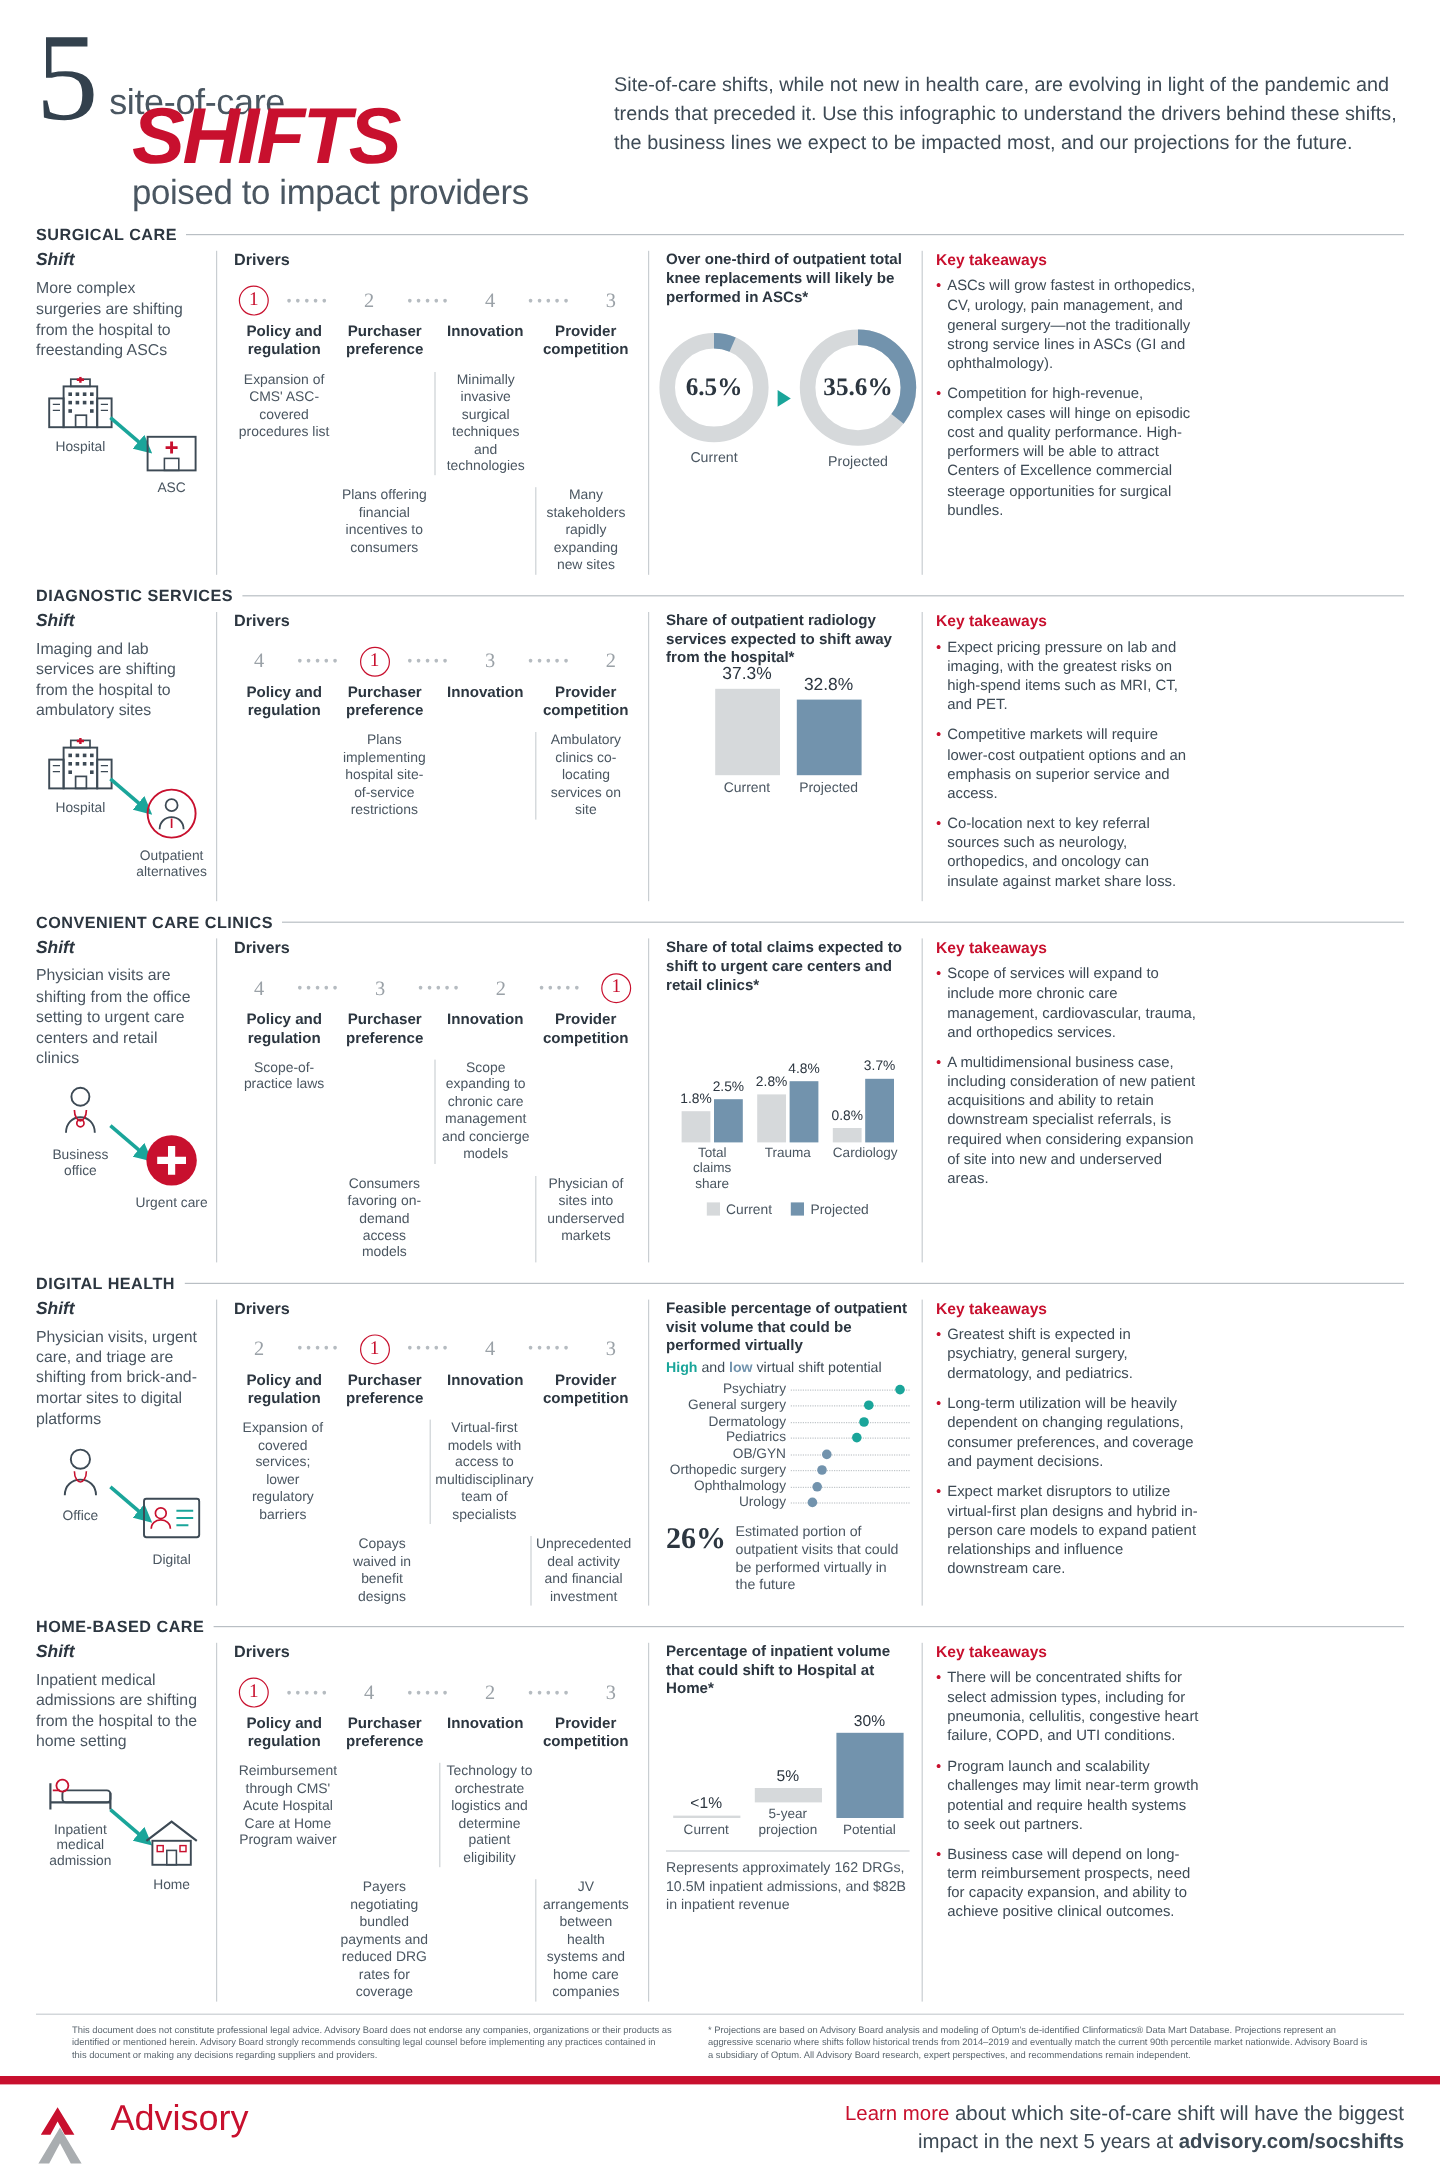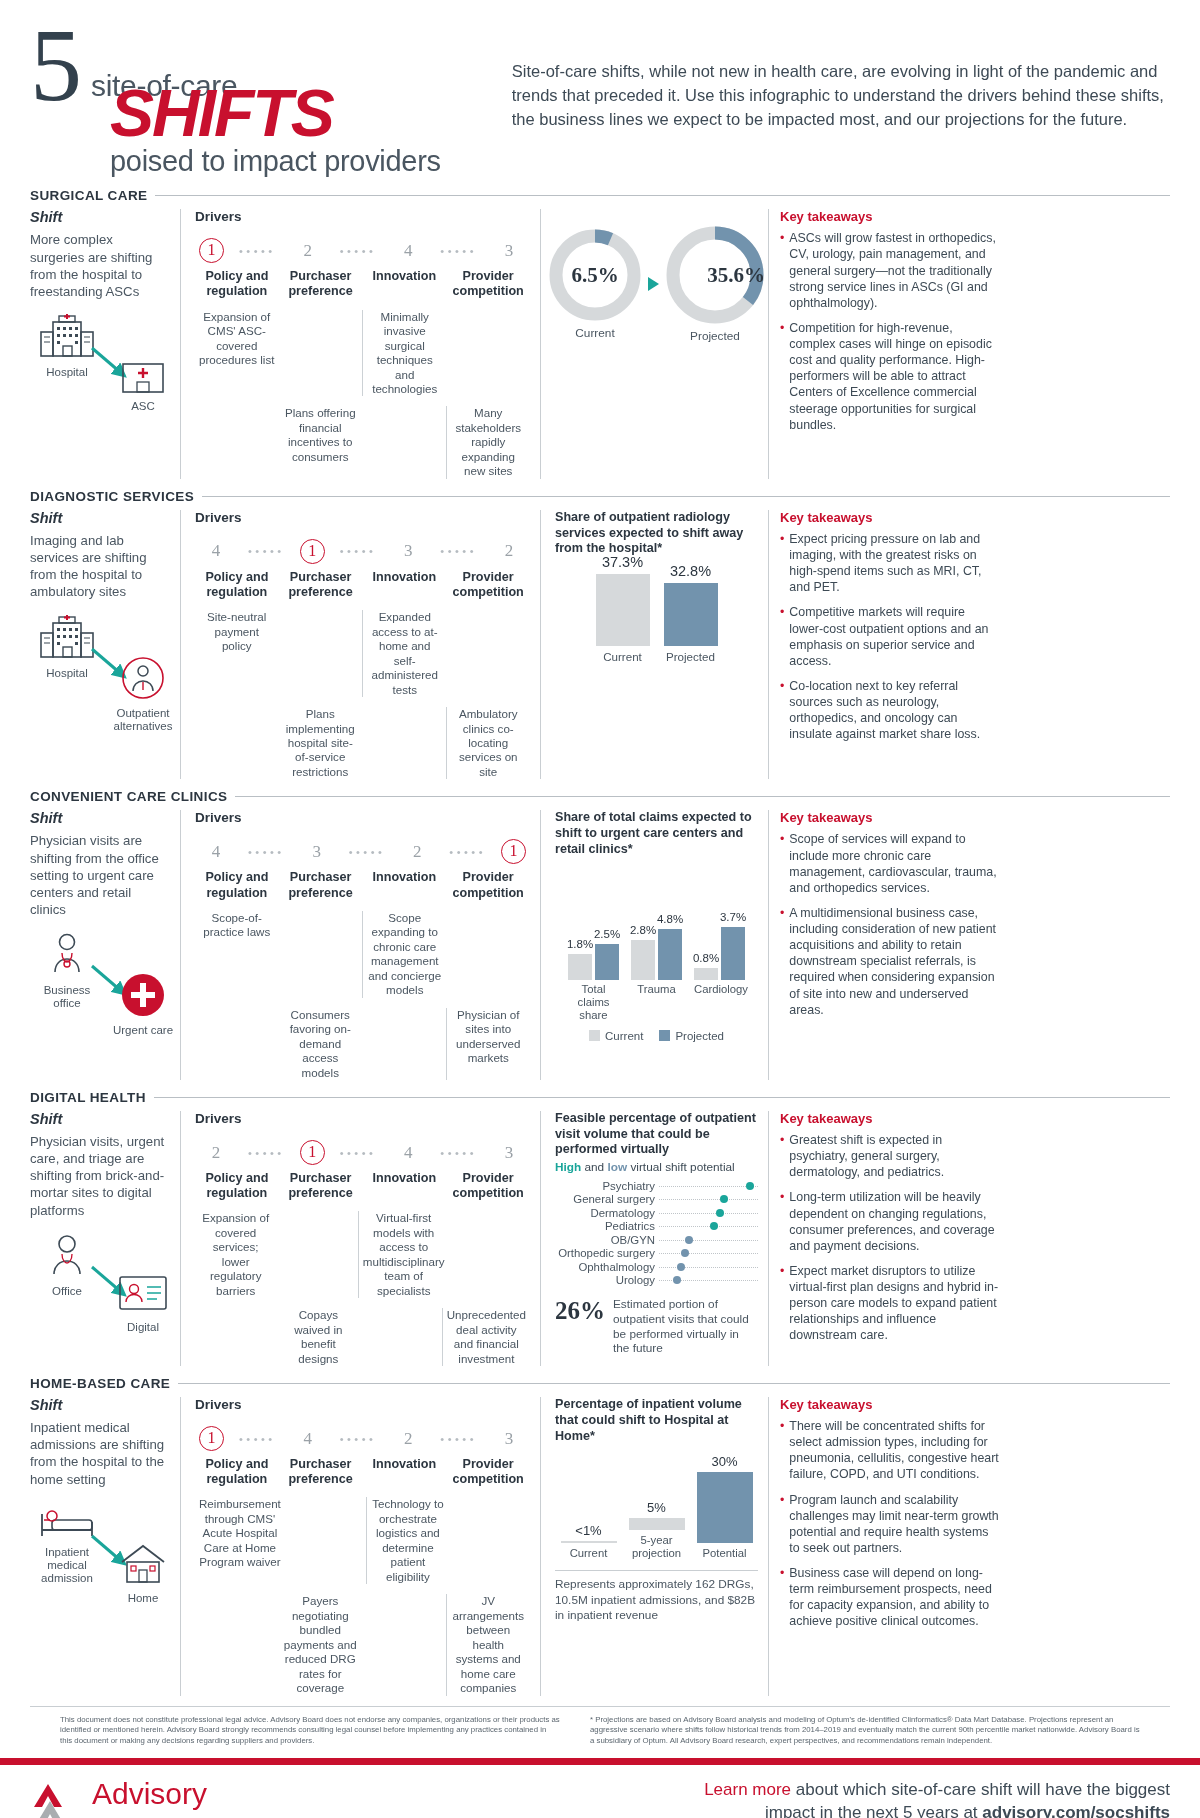--- a/index.html
+++ b/index.html
@@ -229,39 +229,40 @@
             <div class="dd"></div>
         </div>
         <div class="driver-detail-row">
           <div class="dd"></div>
             <div class="dd">Plans offering financial incentives to consumers</div>
             <div class="dd"></div>
             <div class="dd sep">Many stakeholders rapidly expanding new sites</div>
         </div>
       </div>
       <div class="col-chart">
+        <div class="chart-title">Over one-third of outpatient total knee replacements will likely be performed in ASCs*</div>
 
         <div class="donut-wrap">
     <div class="donut-col">
       <div style="position:relative;width:94px;height:94px"><svg width="94" height="94" viewBox="0 0 94 94">
     <circle cx="47" cy="47" r="39" fill="none" stroke="#d6d9db" stroke-width="13"></circle>
     <circle cx="47" cy="47" r="39" fill="none" stroke="#7293ad" stroke-width="13" stroke-dasharray="15.92787475370025 229.1163522263036" transform="rotate(-90 47 47)"></circle>
                 </svg>
         <div style="position:absolute;inset:0;display:flex;align-items:center;justify-content:center">
                   <span class="donut-val">6.5%</span>
                 </div></div>
       <div class="donut-cap">Current</div>
             </div>
     <div class="tri"></div>
     <div class="donut-col">
       <div style="position:relative;width:100px;height:100px"><svg width="100" height="100" viewBox="0 0 100 100">
     <circle cx="50" cy="50" r="42" fill="none" stroke="#d6d9db" stroke-width="13"></circle>
     <circle cx="50" cy="50" r="42" fill="none" stroke="#7293ad" stroke-width="13" stroke-dasharray="93.94618671294918 169.94759618859345" transform="rotate(-90 50 50)"></circle>
                 </svg>
-        <div style="position:absolute;inset:0;display:flex;align-items:center;justify-content:flex-end">
+        <div style="position:absolute;inset:0;display:flex;align-items:center;justify-content:center">
                   <span class="donut-val">35.6%</span>
                 </div></div>
       <div class="donut-cap">Projected</div>
             </div>
   </div>
       </div>
       <div class="col-take">
         <div class="take-title">Key takeaways</div>
         <div class="take-list">
           <div class="take-item">
@@ -338,26 +339,20 @@
             <div class="dots">•••••</div>
             <div class="rank">2</div>
           </div>
         <div class="driver-names">
           <div>Policy and<br>regulation</div>
             <div>Purchaser<br>preference</div>
             <div>Innovation</div>
             <div>Provider<br>competition</div>
         </div>
         <div class="driver-detail-row">
-          <div class="dd">Site-neutral payment policy</div>
-            <div class="dd"></div>
-            <div class="dd sep">Expanded access to at-home and self-administered tests</div>
-            <div class="dd"></div>
-        </div>
-        <div class="driver-detail-row">
           <div class="dd"></div>
             <div class="dd">Plans implementing hospital site-of-service restrictions</div>
             <div class="dd"></div>
             <div class="dd sep">Ambulatory clinics co-locating services on site</div>
         </div>
       </div>
       <div class="col-chart">
         <div class="chart-title">Share of outpatient radiology services expected to shift away from the hospital*</div>
 
         <div class="bars2">

